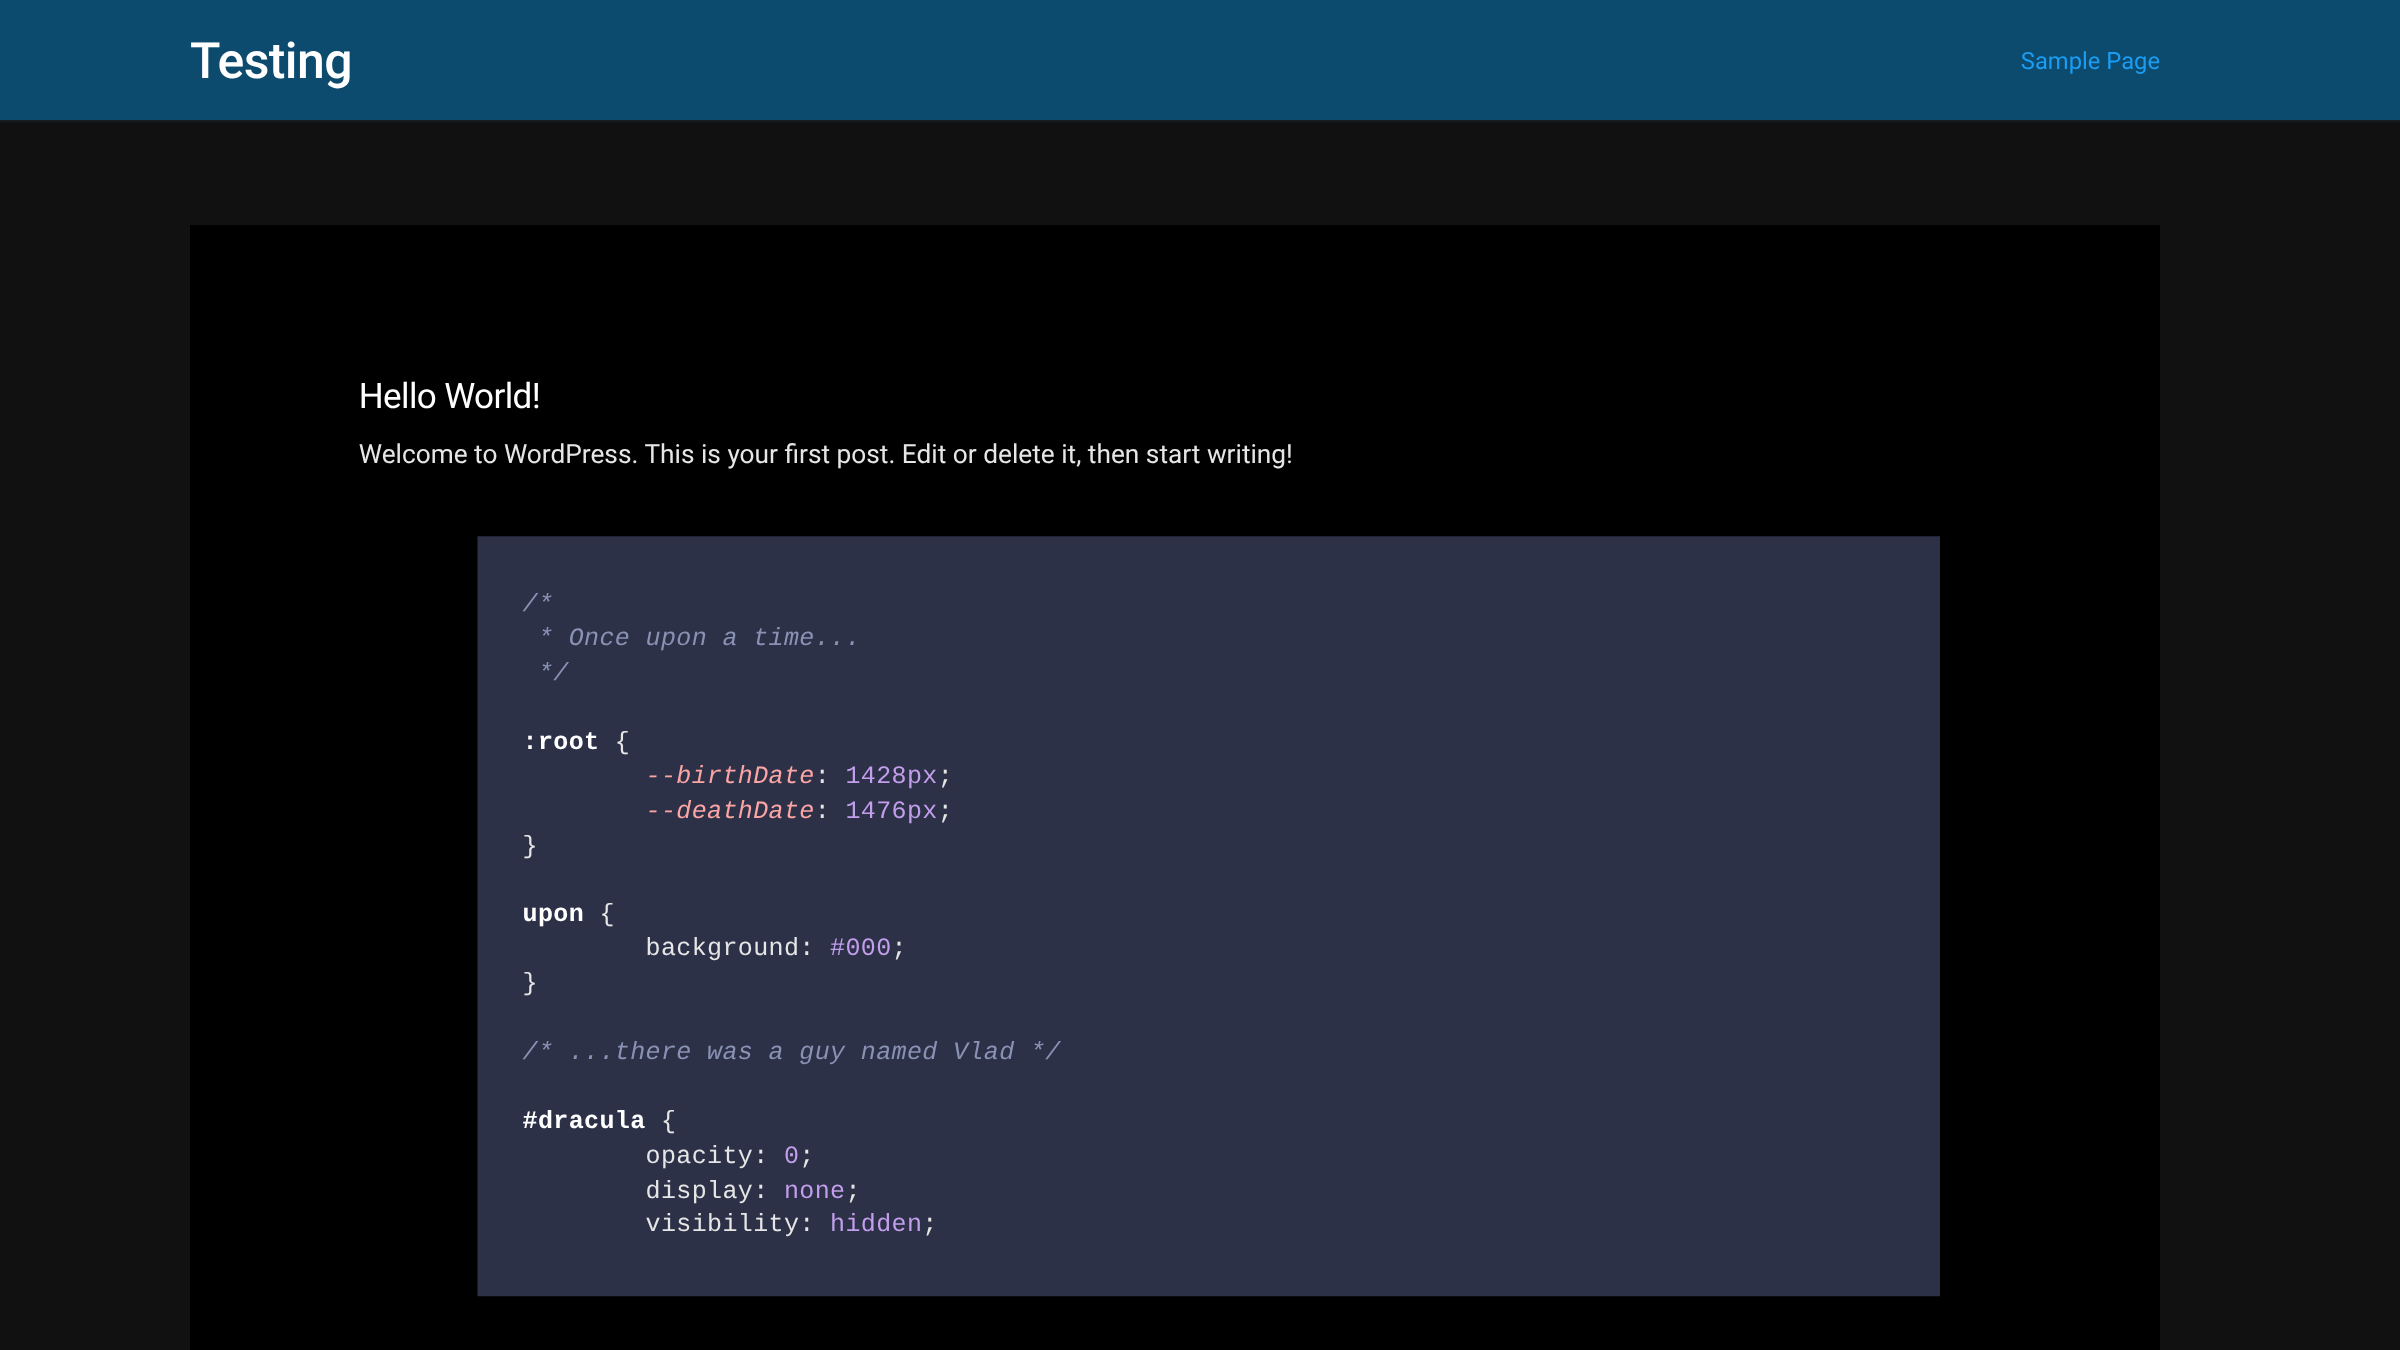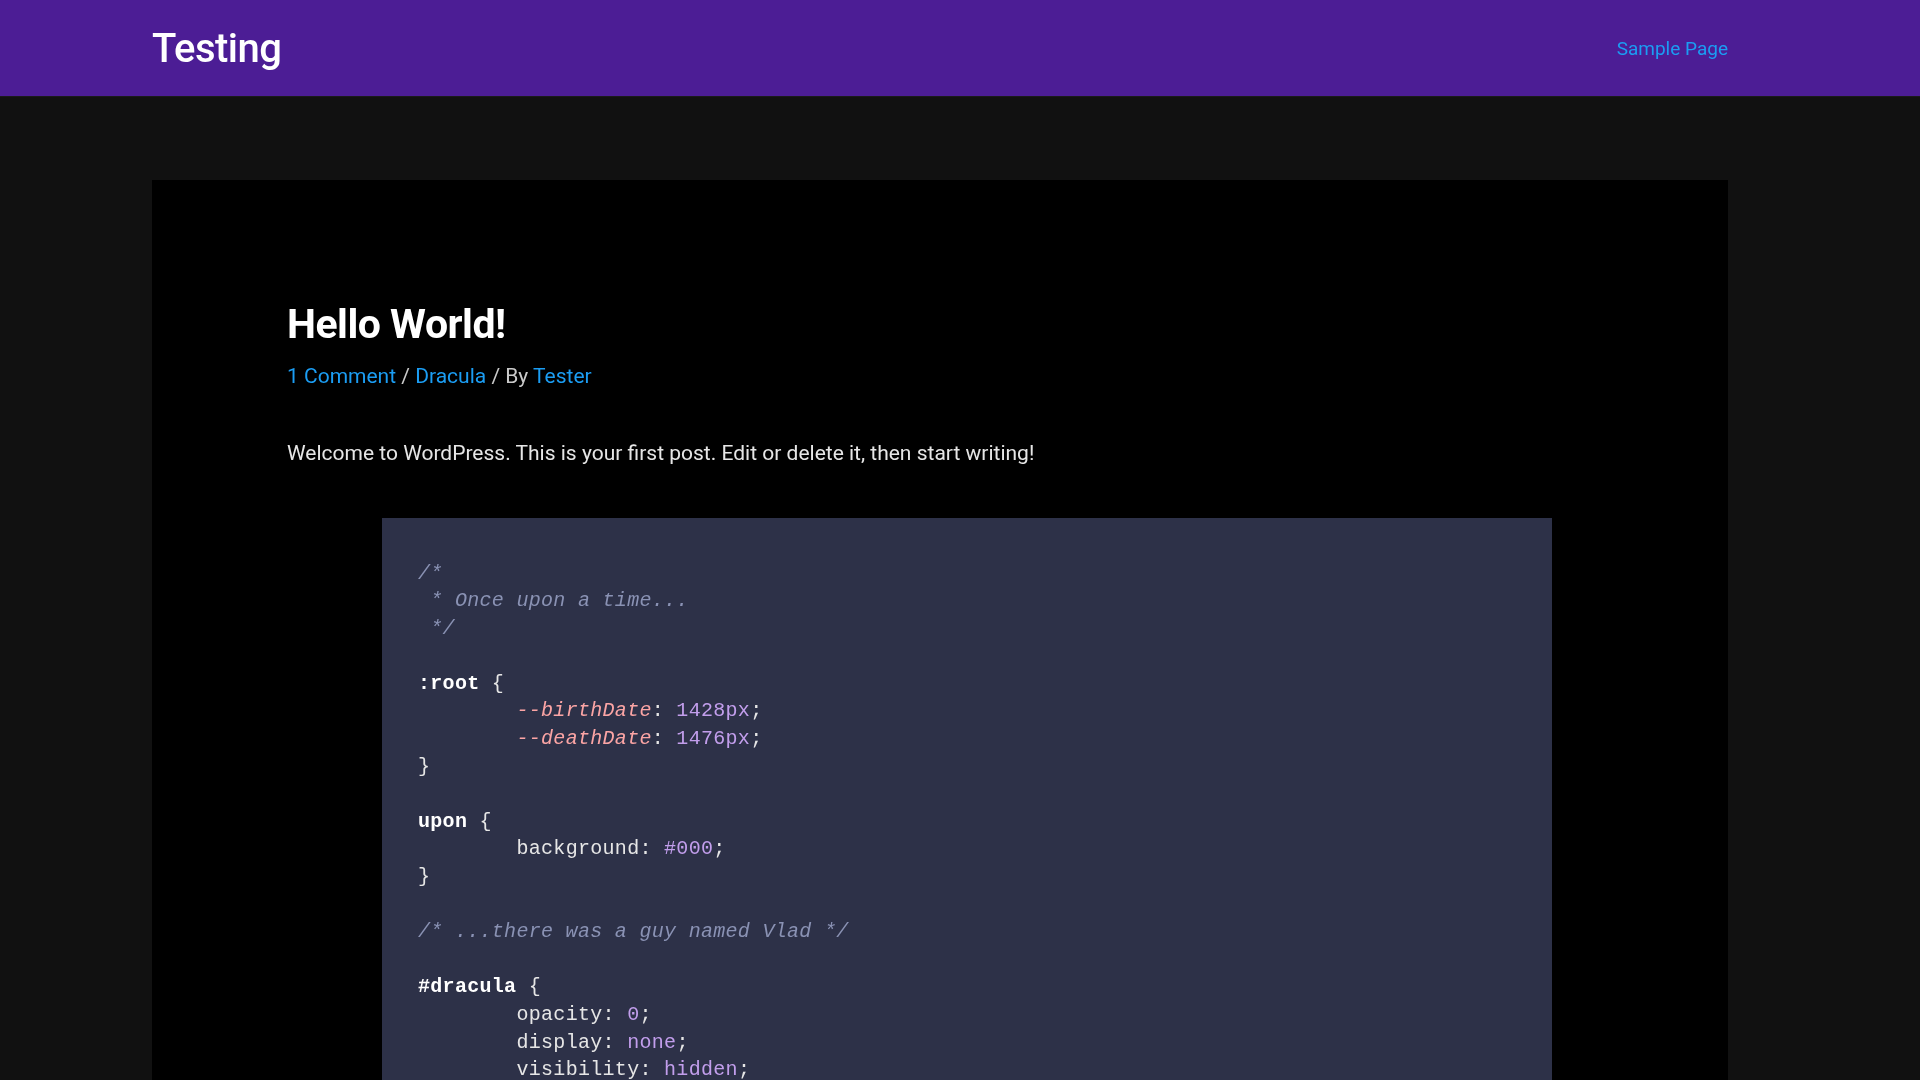--- a/index.html
+++ b/index.html
@@ -9,21 +9,21 @@
     }
     body {
       font-family: -apple-system, BlinkMacSystemFont, "Segoe UI", Roboto, Helvetica, Arial, sans-serif;
       background: #111111;
       color: #ffffff;
       width: 1920px;
       height: 1080px;
       overflow: hidden;
     }
     .header {
-      background: #4c1d95;
+      background: #0c4a6e;
       height: 97px;
       display: flex;
       align-items: center;
       justify-content: space-between;
       padding: 0 192px 0 152px;
       border-bottom: 1px solid #1a1a1a;
     }
     .site-title {
       font-size: 40px;
       font-weight: 500;
@@ -38,22 +38,22 @@
     }
     .outer-wrap {
       padding: 83px 192px 0 152px;
     }
     .content-card {
       background: #000000;
       padding: 120px 135px 0 135px;
       min-height: 900px;
     }
     .post-title {
-      font-size: 41px;
-      font-weight: 700;
+      font-size: 28px;
+      font-weight: 400;
       color: #ffffff;
       margin-bottom: 16px;
       letter-spacing: -0.5px;
     }
     .post-meta {
       font-size: 21px;
       color: #cacaca;
       margin-bottom: 50px;
     }
     .post-meta .link {
@@ -113,23 +113,20 @@
 <body>
 
 <div class="header">
   <div class="site-title">Testing</div>
   <a class="nav-link">Sample Page</a>
 </div>
 
 <div class="outer-wrap">
   <div class="content-card">
     <h1 class="post-title">Hello World!</h1>
-    <div class="post-meta">
-      <span class="link">1 Comment</span><span> / </span><span class="link">Dracula</span><span> / By </span><span class="link">Tester</span>
-    </div>
     <div class="post-body">Welcome to WordPress. This is your first post. Edit or delete it, then start writing!</div>
 
     <div class="code-block"><span class="comment">/*</span>
 <span class="comment"> * Once upon a time...</span>
 <span class="comment"> */</span>
 
 <span class="selector">:root</span><span class="brace"> {</span>
 <span>        </span><span class="varname">--birthDate</span><span class="punct">: </span><span class="value">1428px</span><span class="punct">;</span>
 <span>        </span><span class="varname">--deathDate</span><span class="punct">: </span><span class="value">1476px</span><span class="punct">;</span>
 <span class="brace">}</span>

